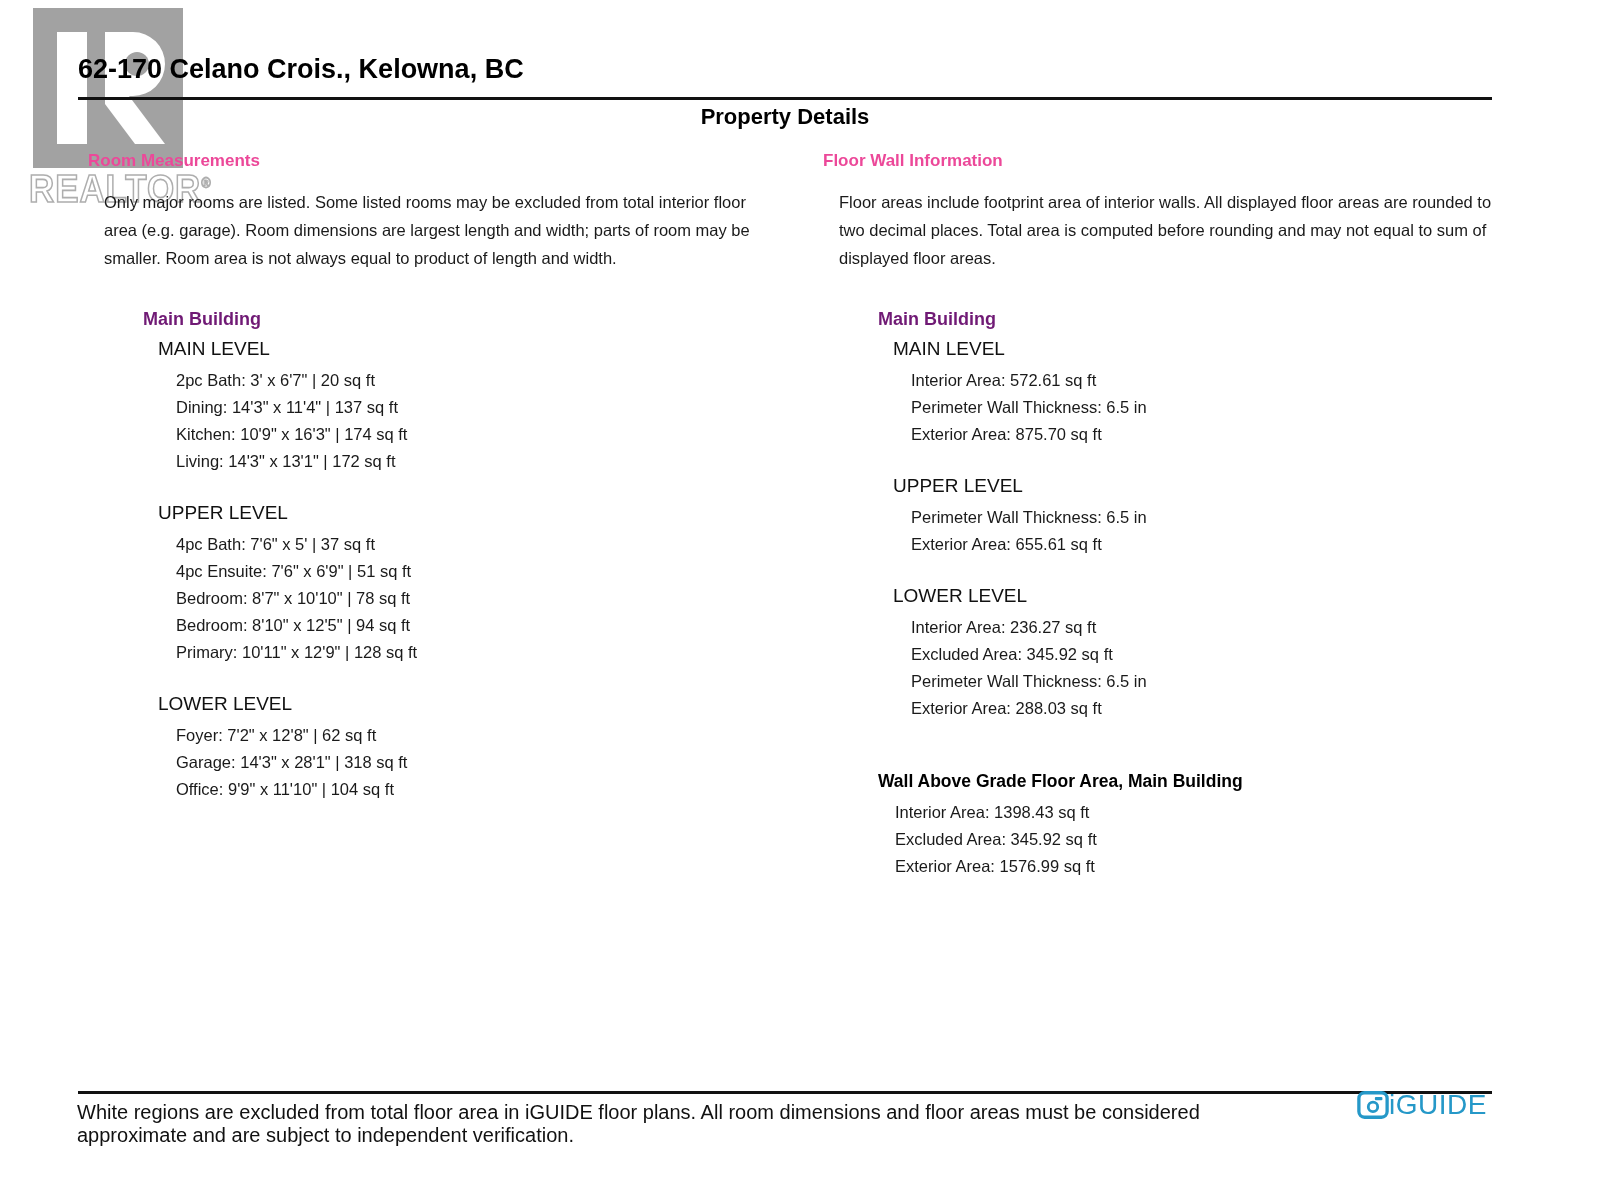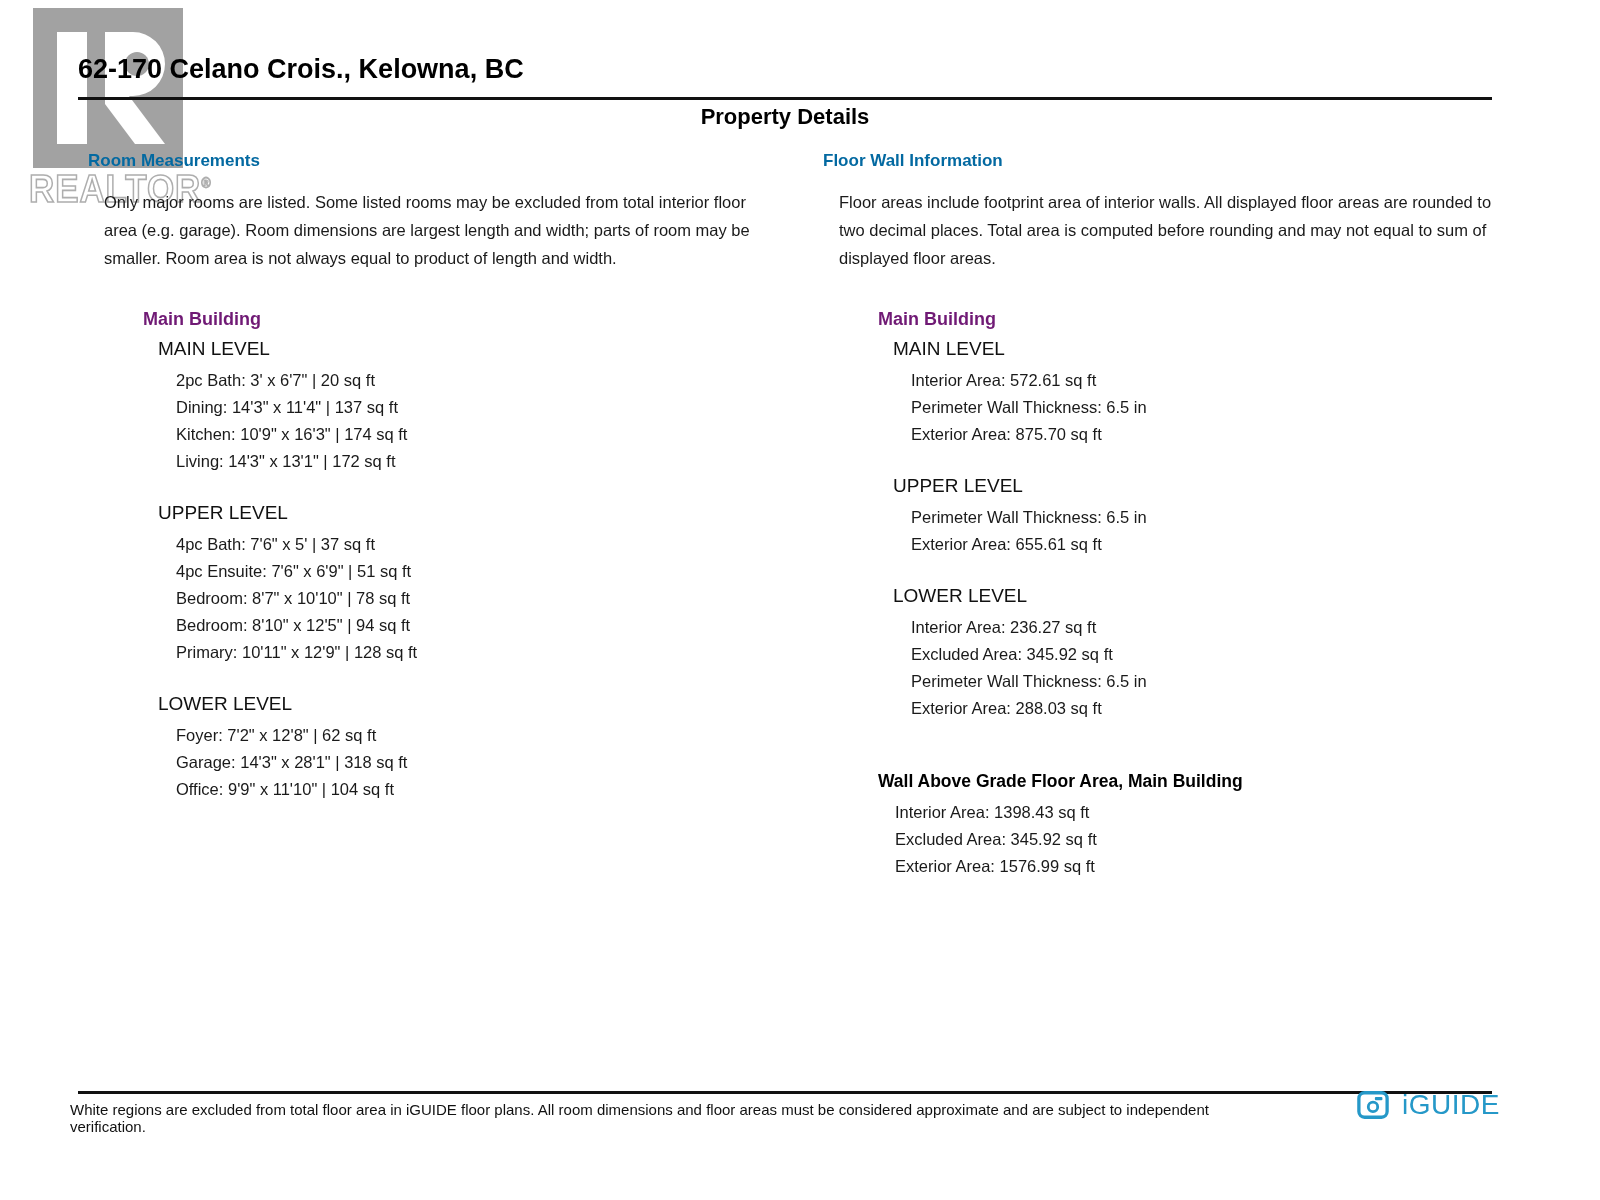--- a/index.html
+++ b/index.html
@@ -29,39 +29,39 @@
   .header{position:absolute;left:78px;top:54px;width:1414px;z-index:2;}
   .page-title{font-size:27px;font-weight:bold;color:#000;margin:0;}
   .header-rule{position:absolute;left:78px;top:97px;width:1414px;height:3px;background:#111;z-index:3;}
   .page-subtitle{position:absolute;left:78px;top:104px;width:1414px;text-align:center;
     font-size:22px;font-weight:bold;color:#000;z-index:2;}
 
   
   .col{position:absolute;top:150px;font-size:16.5px;line-height:28px;z-index:2;}
   .col-left{left:88px;width:690px;}
   .col-right{left:823px;width:700px;}
-  .col h2{font-size:17px;font-weight:bold;color:#0369a1;margin:0 0 6px 0;line-height:22px;}
+  .col h2{font-size:17px;font-weight:bold;color:#ec4899;margin:0 0 6px 0;line-height:22px;}
   .col p{margin:16px;}
 
   .building{margin:36px 0 0 55px;}
   .building h3{font-size:18px;font-weight:bold;color:#701a75;margin:0 0 6px 0;line-height:23px;}
   .level{margin:26px 0 0 15px;}
   .level:first-of-type{margin-top:6px;}
   .level-name{font-size:19px;line-height:24px;margin-bottom:6px;color:#111;}
   .items{margin-left:18px;}
   .item{line-height:27px;}
 
   .total-block{margin:48px 0 0 55px;}
   .total-block h3{font-size:17.5px;font-weight:bold;color:#000;margin:0 0 6px 0;line-height:23px;}
   .total-block .items{margin-left:17px;}
 
   
   .footer-rule{position:absolute;left:78px;top:1091px;width:1414px;height:3px;background:#111;z-index:2;}
-  .footer-text{position:absolute;left:70px;top:1101px;width:1200px;font-size:15px;color:#111;z-index:2;}
-  .iguide{position:absolute;left:1357px;top:1088px;display:flex;align-items:center;gap:13px;z-index:2;}
+  .footer-text{position:absolute;left:77px;top:1101px;width:1200px;font-size:20px;color:#111;z-index:2;}
+  .iguide{position:absolute;left:1357px;top:1088px;display:flex;align-items:center;gap:0;z-index:2;}
   .iguide-word{font-size:28px;color:#2598c8;letter-spacing:0.5px;line-height:34px;}
 </style>
 </head>
 <body>
 
 <div class="page">
 
   <div class="realtor">
     <svg width="150" height="160" viewBox="0 0 150 160">
       <rect x="0" y="0" width="150" height="160" fill="#a2a2a2"></rect>

